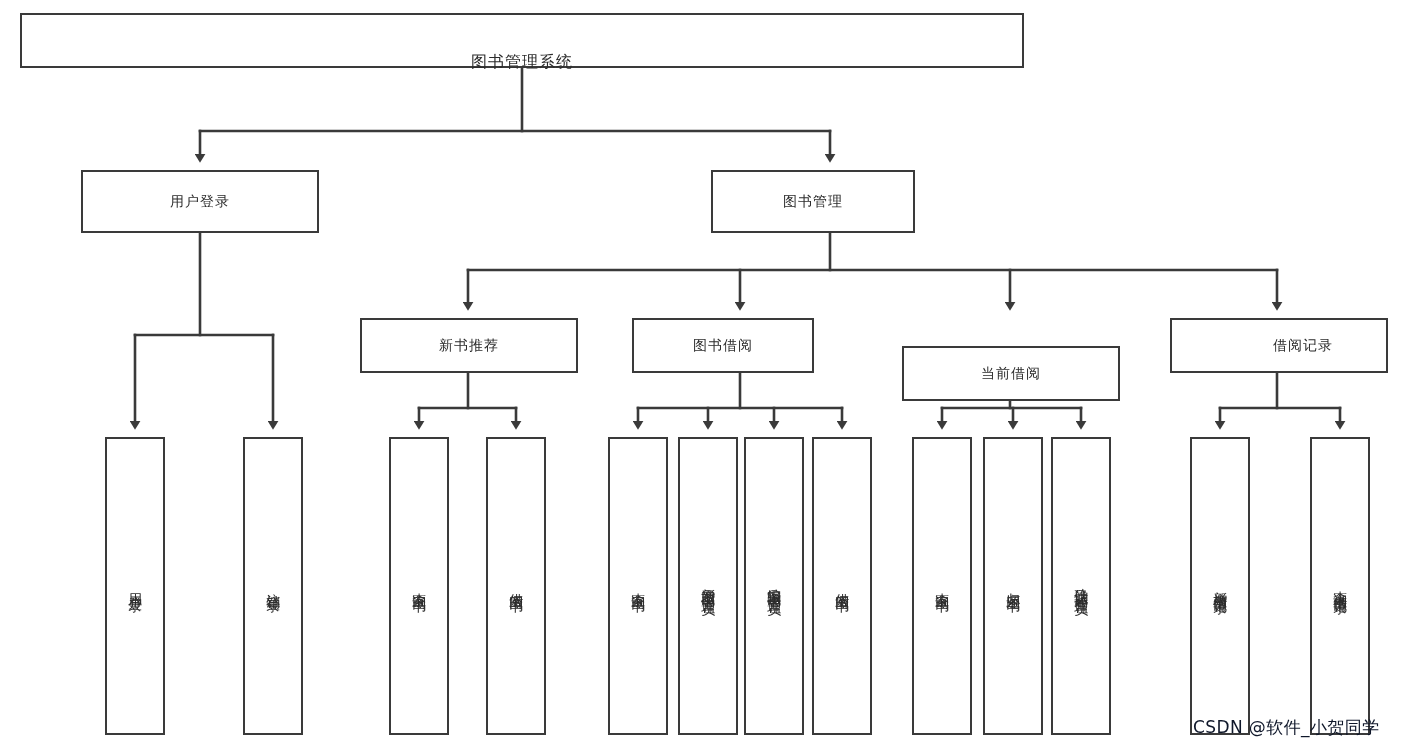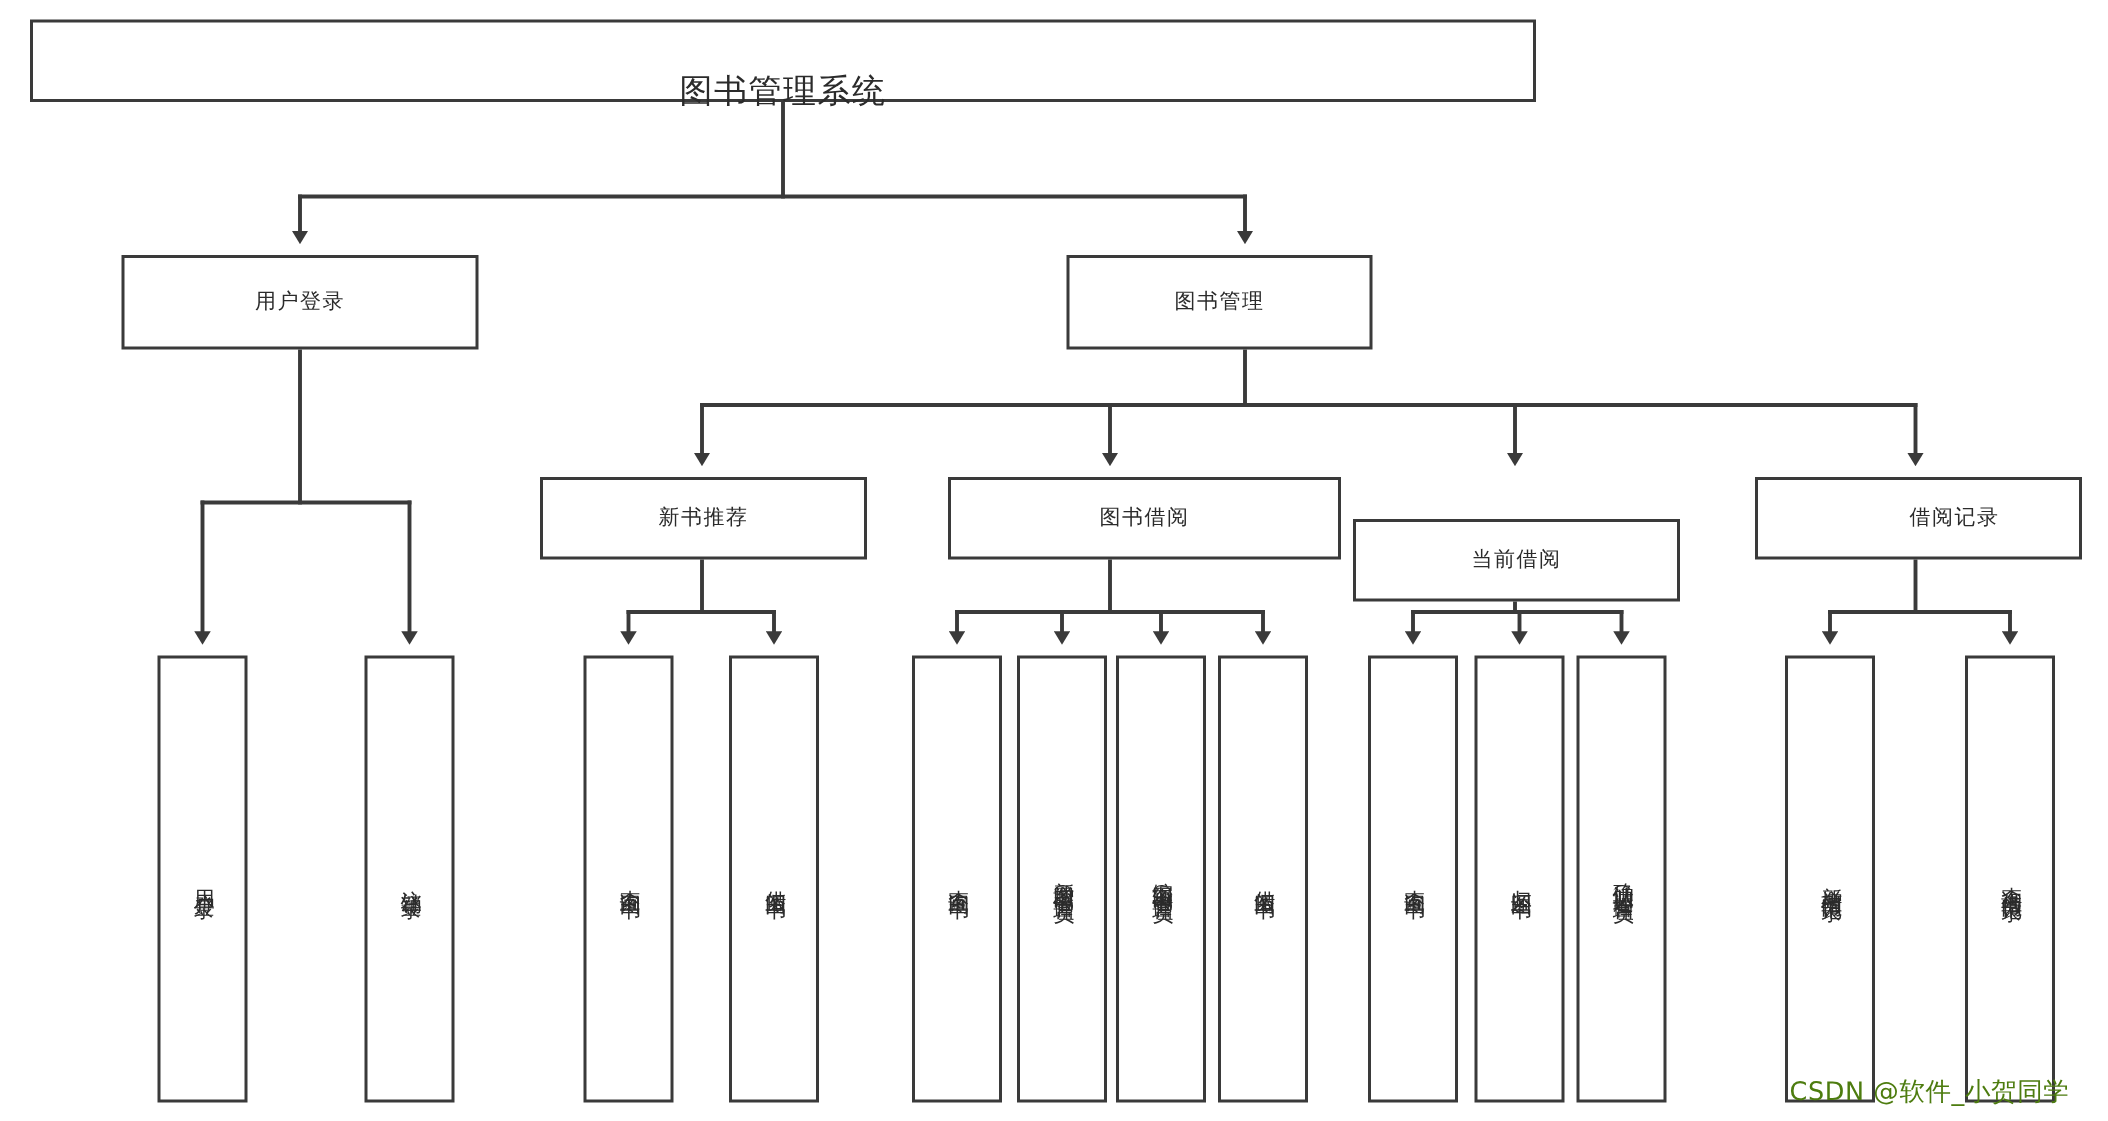--- a/index.html
+++ b/index.html
@@ -44,27 +44,27 @@
     text-align: center;
   }
   .node.vertical .node-label {
     writing-mode: vertical-rl;
     text-orientation: upright;
     -webkit-writing-mode: vertical-rl;
     white-space: normal;
     letter-spacing: 2px;
     line-height: 1.1;
   }
-  .node.root .node-label { font-size: 22px; margin-top: 44px; }
+  .node.root .node-label { font-size: 16px; margin-top: 44px; }
   .watermark {
     position: absolute;
     left: 1193px;
     top: 716px;
     font-size: 17px;
-    color: #4d7c0f;
+    color: #0f172a;
     letter-spacing: 0.4px;
     white-space: nowrap;
     z-index: 5;
     font-family: "DejaVu Sans", "Liberation Sans", sans-serif;
   }
 </style>
 </head>
 <body>
 
 <div id="canvas">
@@ -126,21 +126,21 @@
   <div class="node" style="left: 81px; top: 170px; width: 238px; height: 63px;">
     <span class="node-label">用户登录</span>
   </div>
   <div class="node" style="left: 711px; top: 170px; width: 204px; height: 63px;">
     <span class="node-label">图书管理</span>
   </div>
 
   <div class="node" style="left: 360px; top: 318px; width: 218px; height: 55px;">
     <span class="node-label">新书推荐</span>
   </div>
-  <div class="node" style="left: 632px; top: 318px; width: 262px; height: 55px;">
+  <div class="node" style="left: 632px; top: 318px; width: 182px; height: 55px;">
     <span class="node-label">图书借阅</span>
   </div>
   <div class="node" style="left: 902px; top: 318px; width: 218px; height: 55px; margin-top: 28px;">
     <span class="node-label">当前借阅</span>
   </div>
   <div class="node" style="left: 1170px; top: 318px; width: 218px; height: 55px; padding-left: 48px;">
     <span class="node-label">借阅记录</span>
   </div>
 
   <div class="node vertical" style="left: 105px; top: 437px; width: 60px; height: 298px;">

